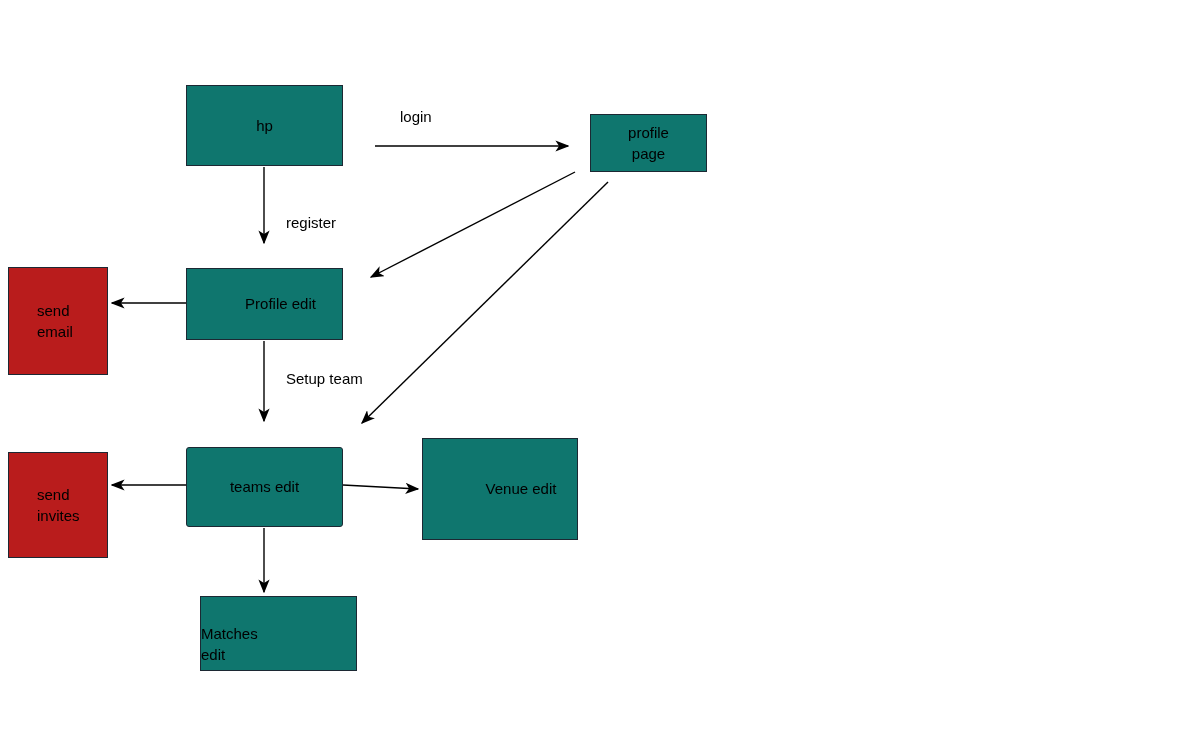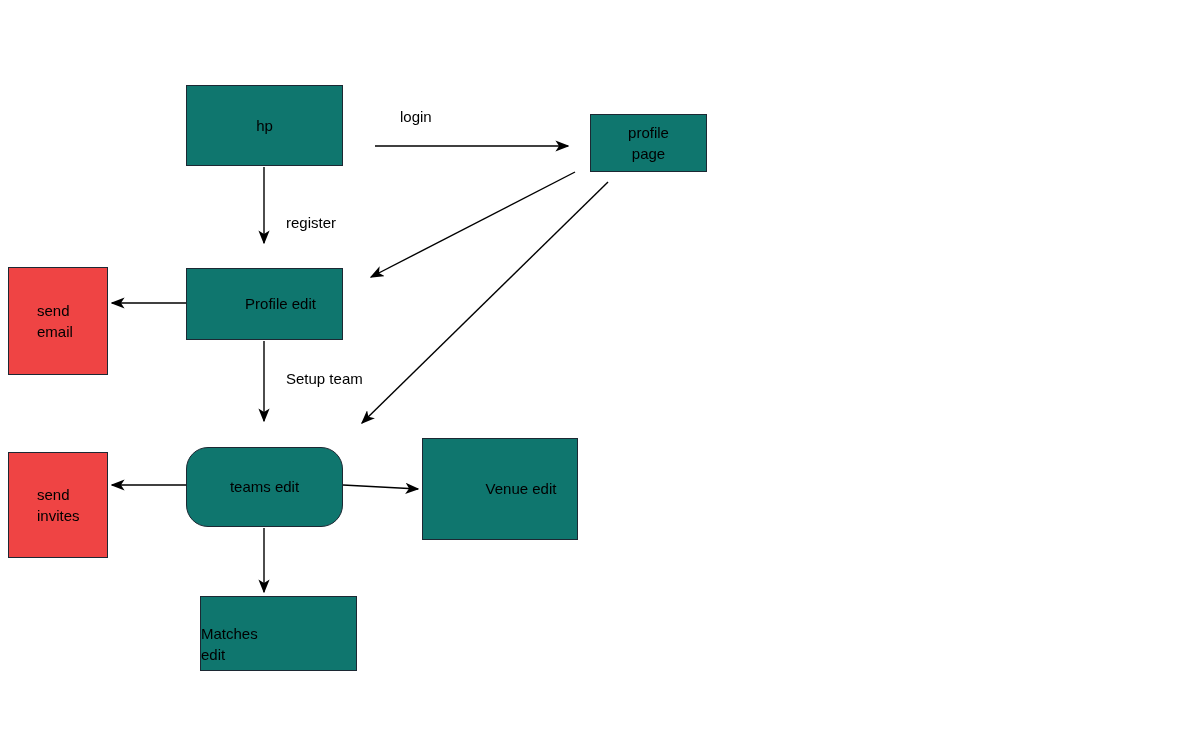--- a/index.html
+++ b/index.html
@@ -26,24 +26,24 @@
     box-sizing: border-box;
     border: 1px solid #1c2833;
     display: flex;
     align-items: center;
     font-size: 15px;
     color: #000000;
     line-height: 1.42;
     white-space: pre-line;
   }
   .node.fill-blue  { background: #0f766e; }
-  .node.fill-green { background: #ef4444; }
+  .node.fill-green { background: #b91c1c; }
   .node.center     { justify-content: center; text-align: center; }
   .node.leftpad    { justify-content: flex-start; }
-  .node.rounded    { border-radius: 22px; }
+  .node.rounded    { border-radius: 3px; }
 
   .edge-label {
     position: absolute;
     font-size: 15px;
     color: #000000;
     white-space: nowrap;
   }
   svg.edges {
     position: absolute;
     left: 0;

